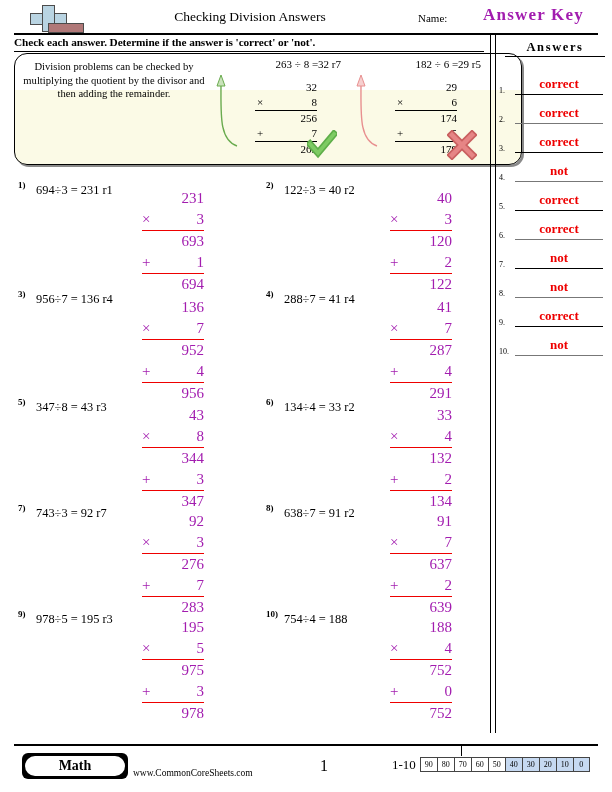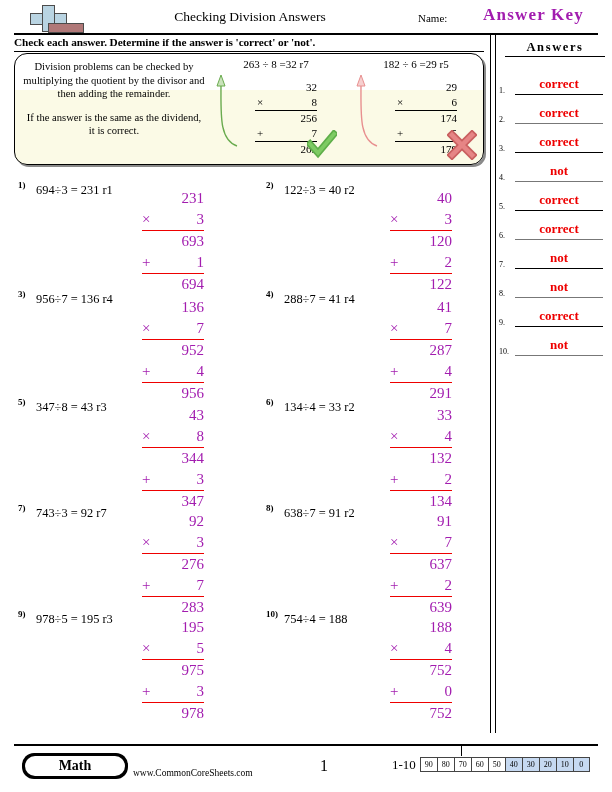--- a/index.html
+++ b/index.html
@@ -100,21 +100,21 @@
     position: absolute;
     left: 14px; top: 51px;
     width: 470px;
     border-top: 1.2px solid #000;
   }
 
   
   #example-box {
     position: absolute;
     left: 14px; top: 53px;
-    width: 470px; height: 112px;
+    width: 508px; height: 112px;
     border: 1.6px solid #000000;
     border-radius: 13px;
     box-sizing: border-box;
     background: linear-gradient(to bottom,
        #ffffff 0%, #ffffff 33%,
        #fbfae6 33%, #fbfae6 100%);
     box-shadow: 2px 2px 0 #8a8a8a;
     overflow: hidden;
   }
   #example-text {
@@ -123,21 +123,21 @@
     width: 182px;
     text-align: center;
     font-size: 10.6px;
     line-height: 13.5px;
   }
   #example-text .para2 { margin-top: 10px; display:block; }
 
   .ex-block { position: absolute; top: 4px; font-size: 11px; }
   #ex-block-1 { left: 196px; width: 130px; }
   #ex-block-2 { left: 336px; width: 130px; }
-  .ex-head { text-align: center; font-size: 11px; white-space: nowrap; }
+  .ex-head { text-align: right; font-size: 11px; white-space: nowrap; }
   .ex-work {
     position: absolute;
     left: 44px; top: 22px;
     width: 62px;
     font-size: 11px;
     text-align: right;
   }
   .ex-work .r { position: relative; height: 15px; line-height: 15px; }
   .ex-work .op { position: absolute; left: 2px; }
   .ex-work .ul { border-bottom: 1.1px solid #000; }
@@ -236,21 +236,21 @@
     position: absolute;
     left: 14px; top: 744px;
     width: 584px;
     border-top: 2px solid #000;
   }
   #math-pill {
     position: absolute;
     left: 22px; top: 753px;
     width: 106px; height: 26px;
     background: #000000;
-    border-radius: 12px;
+    border-radius: 6px;
   }
   #math-pill .inner {
     position: absolute;
     left: 3px; top: 3px;
     width: 100px; height: 20px;
     background: #ffffff;
     border-radius: 11px;
     text-align: center;
     line-height: 20px;
     font-size: 14px;
@@ -313,21 +313,20 @@
   <div id="answer-key">Answer Key</div>
 </div>
 <div id="header-rule"></div>
 
 <div id="instruction">Check each answer. Determine if the answer is 'correct' or 'not'.</div>
 <div id="instruction-rule"></div>
 
 <div id="example-box">
   <div id="example-text">
     <span>Division problems can be checked by multiplying the quotient by the divisor and then adding the remainder.</span>
-    <span class="para2">If the answer is the same as the dividend, it is correct.</span>
   </div>
 
   <div class="ex-block" id="ex-block-1">
     <div class="ex-head">263 ÷ 8 =32 r7</div>
     <svg class="ex-arrow" viewBox="0 0 72 88">
       <path d="M10,14 C10,44 8,70 26,76" stroke="#6aab4f" stroke-width="1.4" fill="none"></path>
       <polygon points="10,5 6,16 14,16" fill="#c9e3bb" stroke="#6aab4f" stroke-width="1"></polygon>
     </svg>
     <div class="ex-work">
       <div class="r">32</div>

